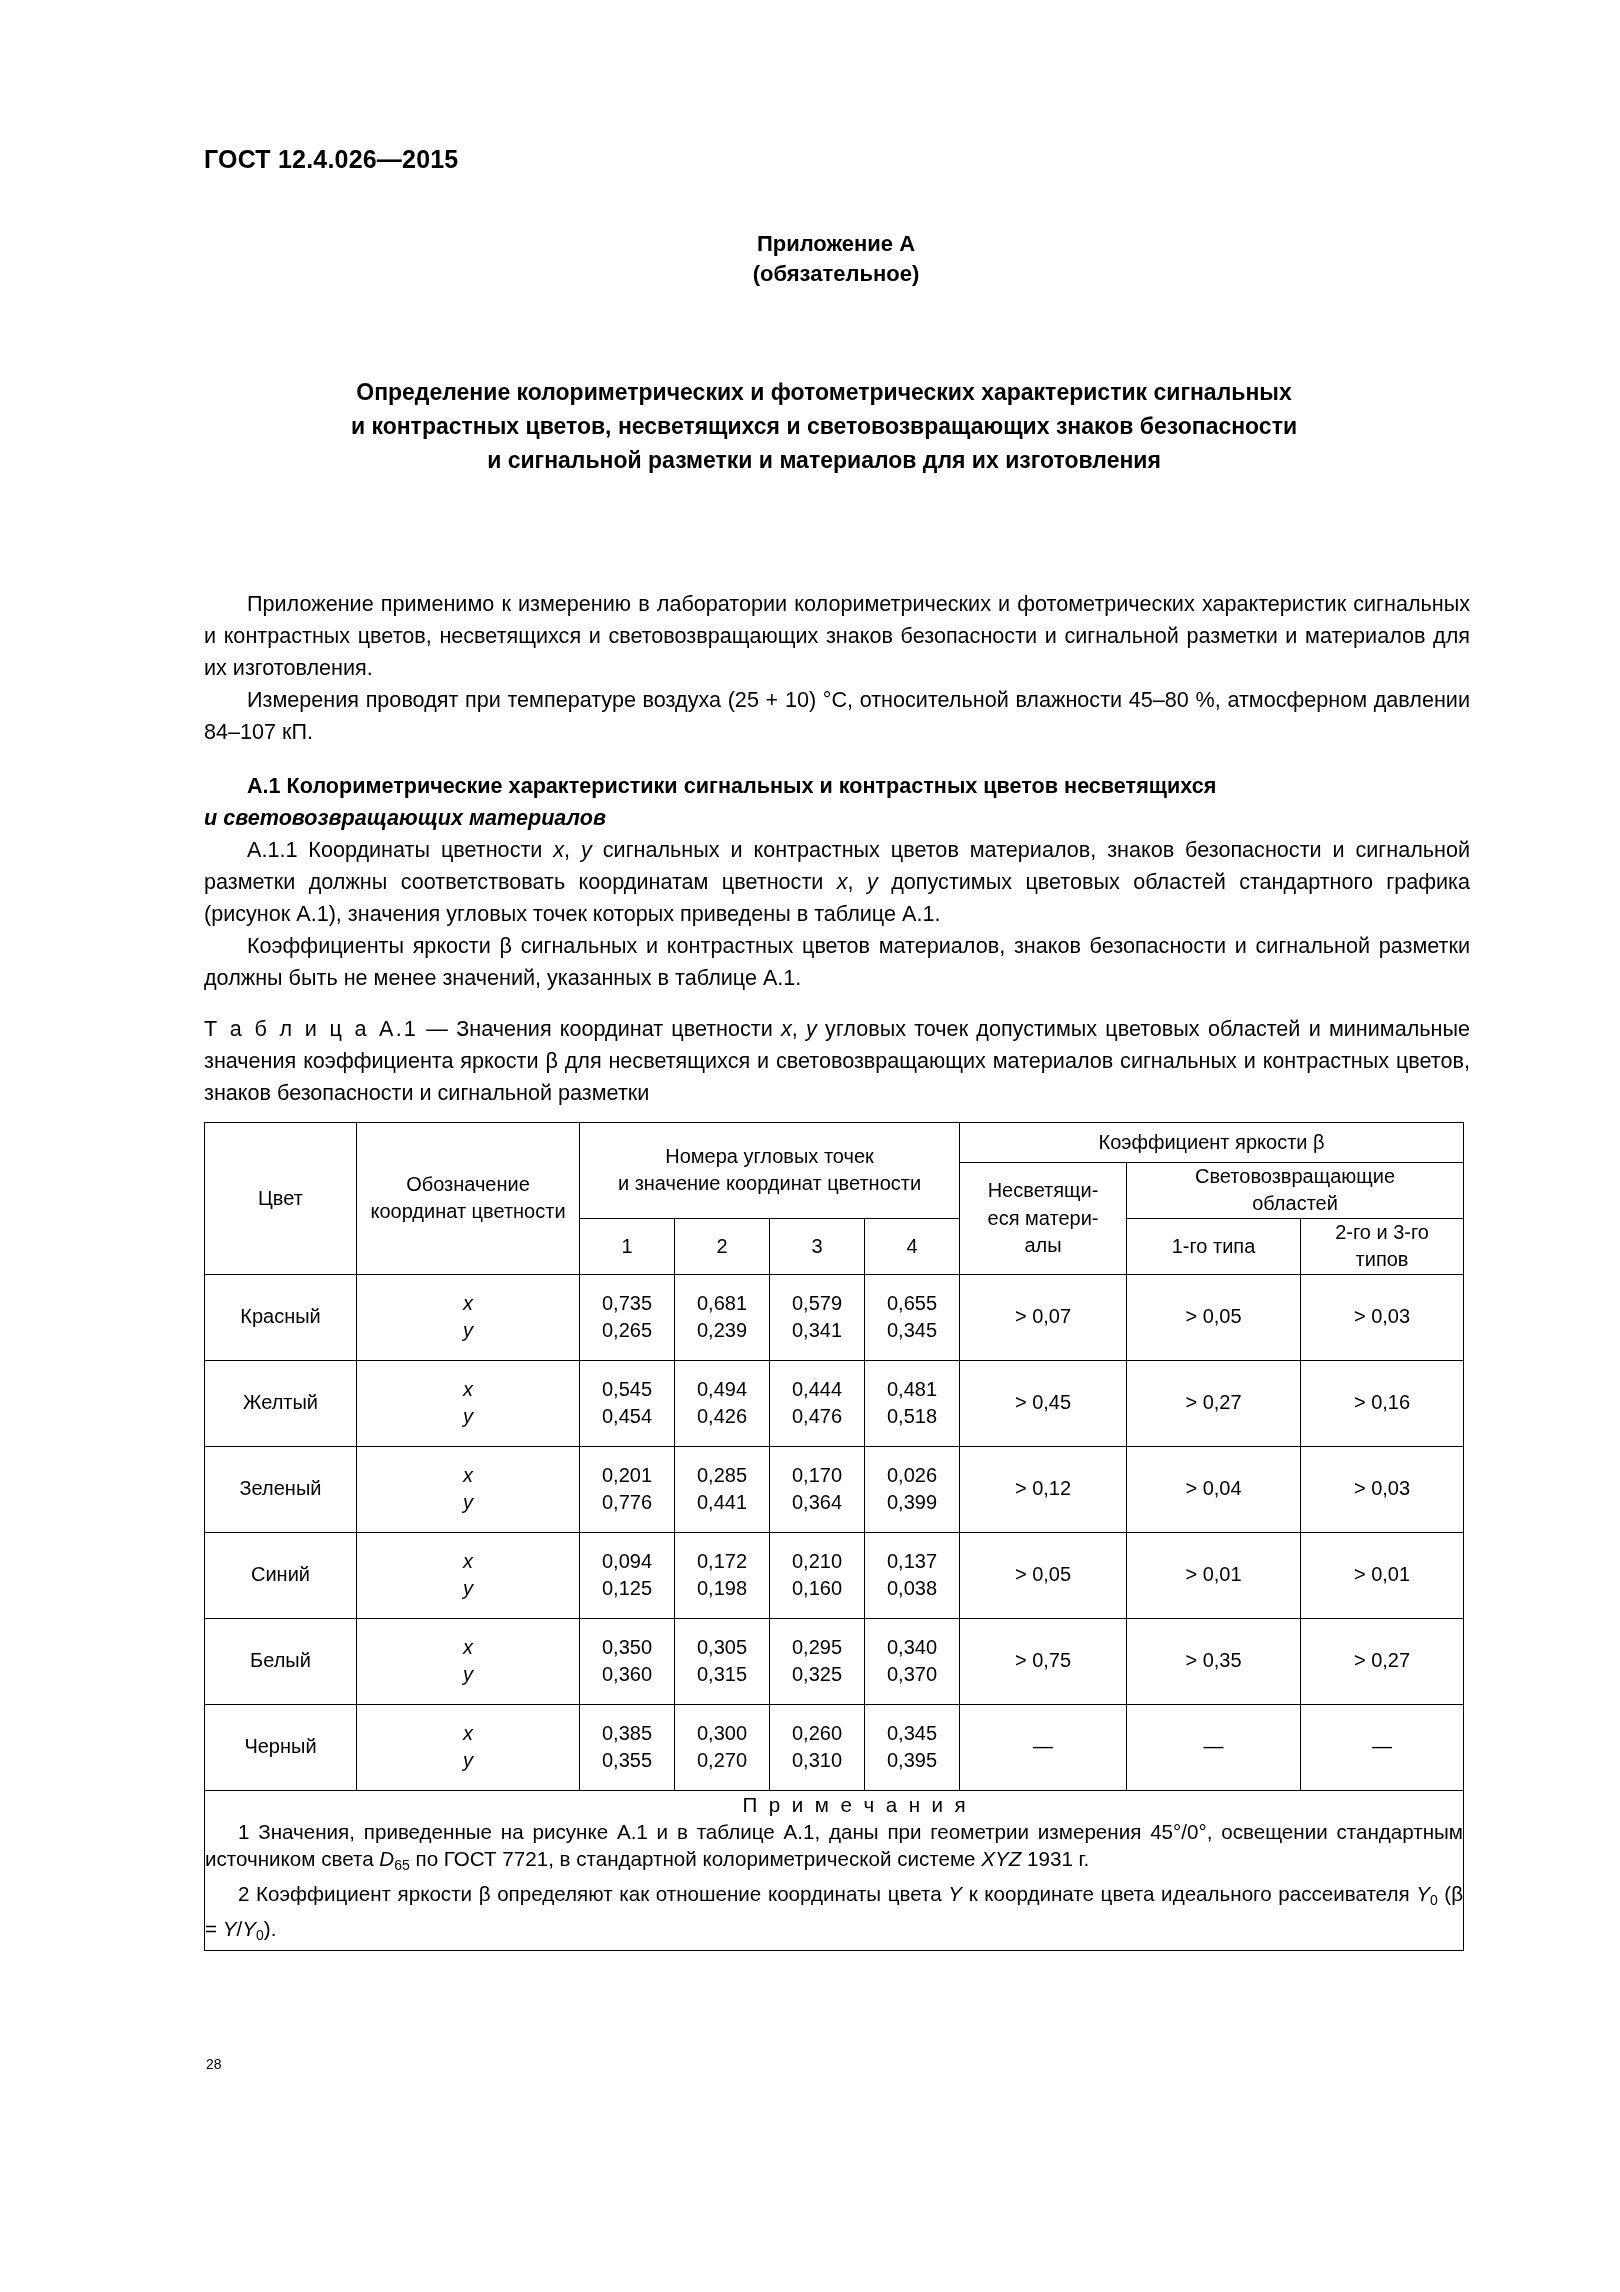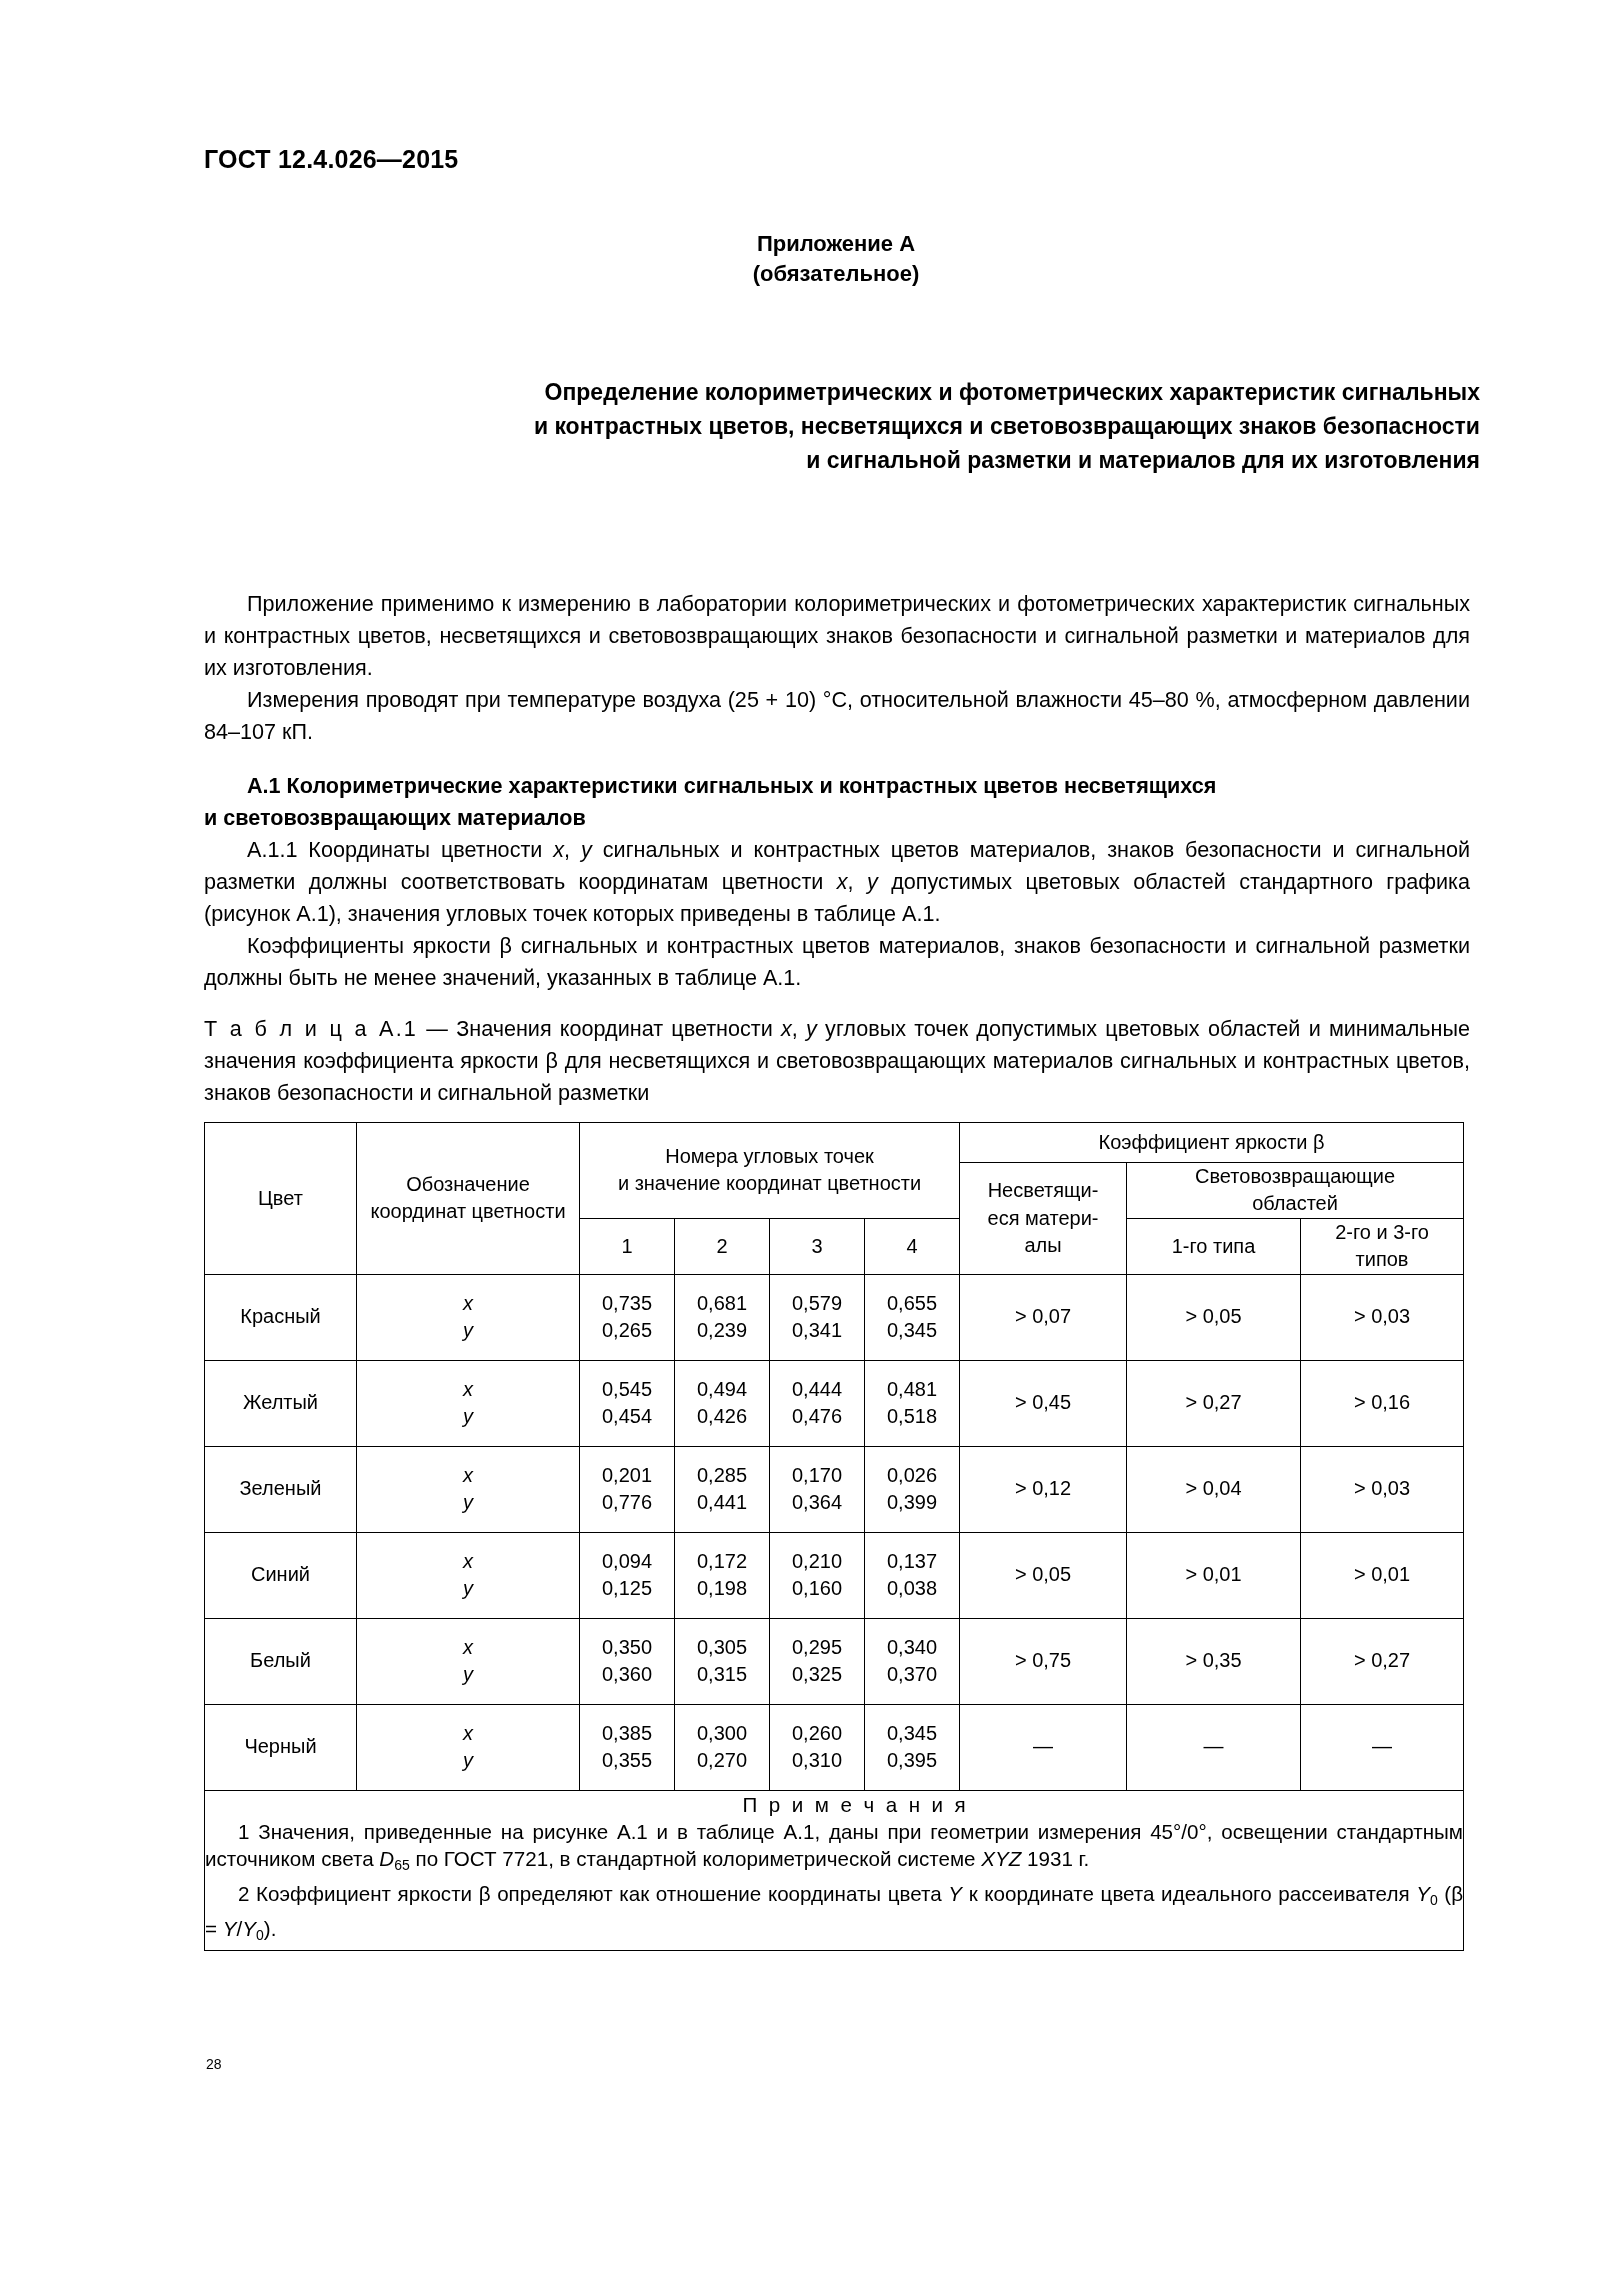--- a/index.html
+++ b/index.html
@@ -38,24 +38,24 @@
     top: 229px;
     width: 1264px;
     text-align: center;
     font-size: 22px;
     font-weight: bold;
     line-height: 30px;
   }
 
   .main-title {
     position: absolute;
-    left: 216px;
+    left: 192px;
     top: 375px;
     width: 1264px;
-    text-align: right;
+    text-align: center;
     font-size: 23px;
     font-weight: bold;
     line-height: 34px;
   }
 
   
   .body-block {
     position: absolute;
     left: 204px;
     top: 588px;
@@ -69,21 +69,21 @@
     text-indent: 43px;
     text-align: justify;
   }
   .sub-head {
     margin: 21.6px 0 0 0;
     font-weight: bold;
     text-indent: 43px;
     text-align: left;
     line-height: 32px;
   }
-  .sub-head .second-line { display: block; text-indent: 0; }
+  .sub-head .second-line { display: block; text-indent: 0; font-style: italic; }
 
   i.it { font-style: italic; }
 
   
   .table-caption {
     position: absolute;
     left: 204px;
     top: 1013px;
     width: 1266px;
     font-size: 21.6px;

